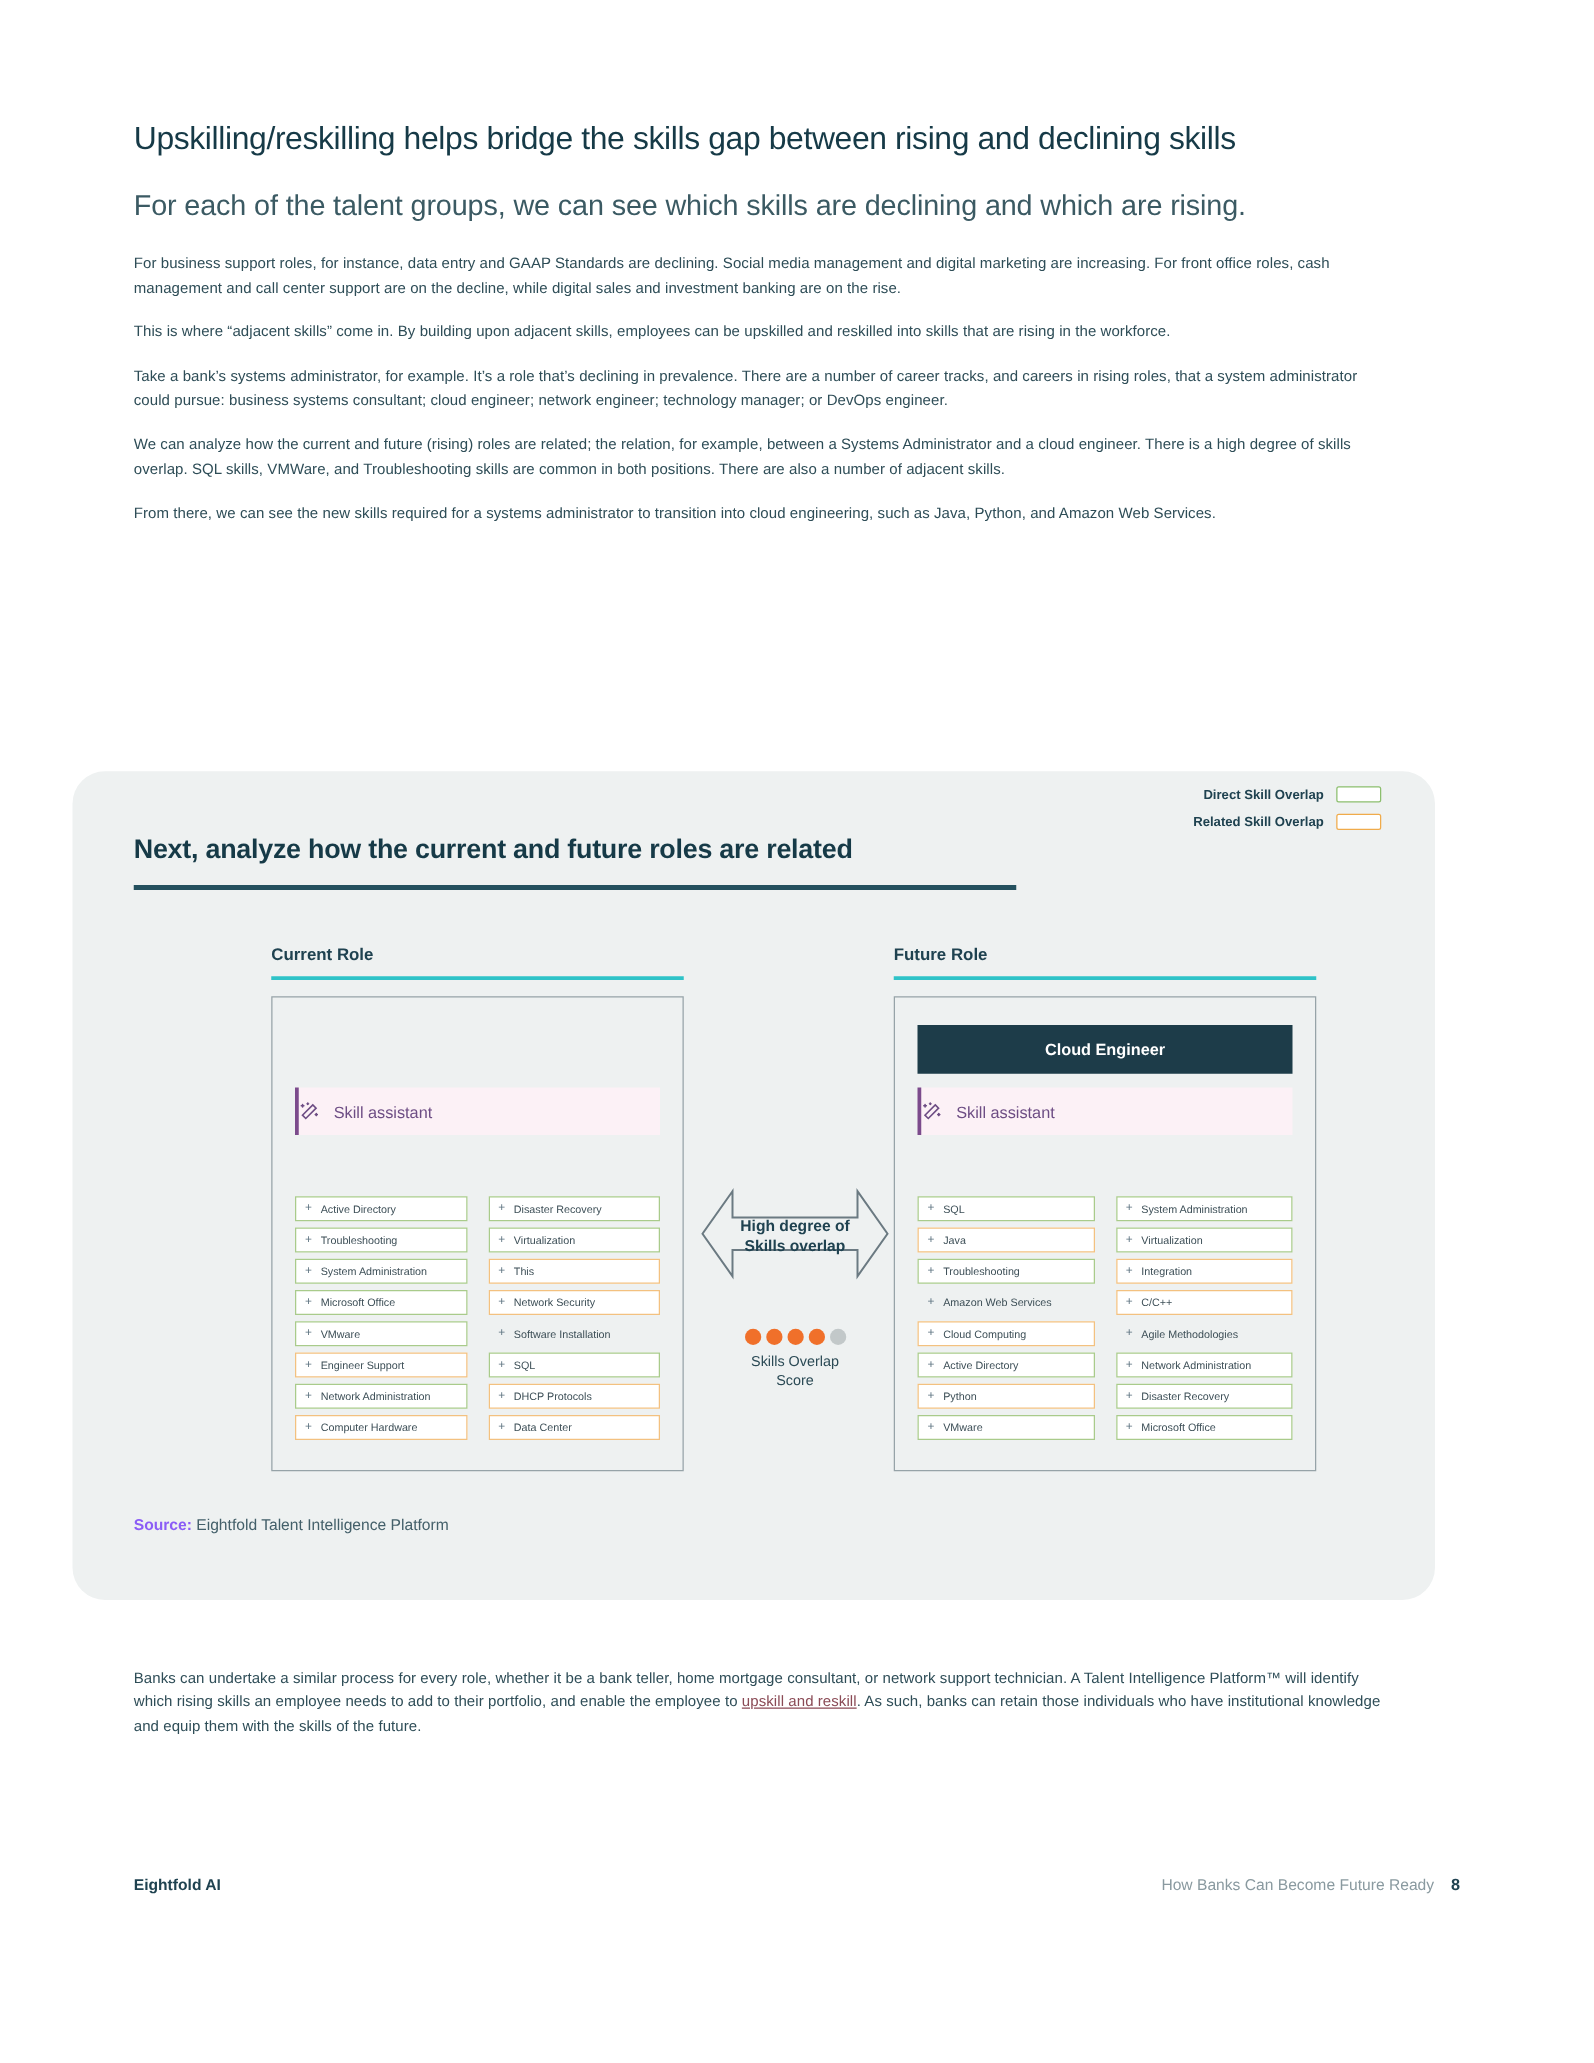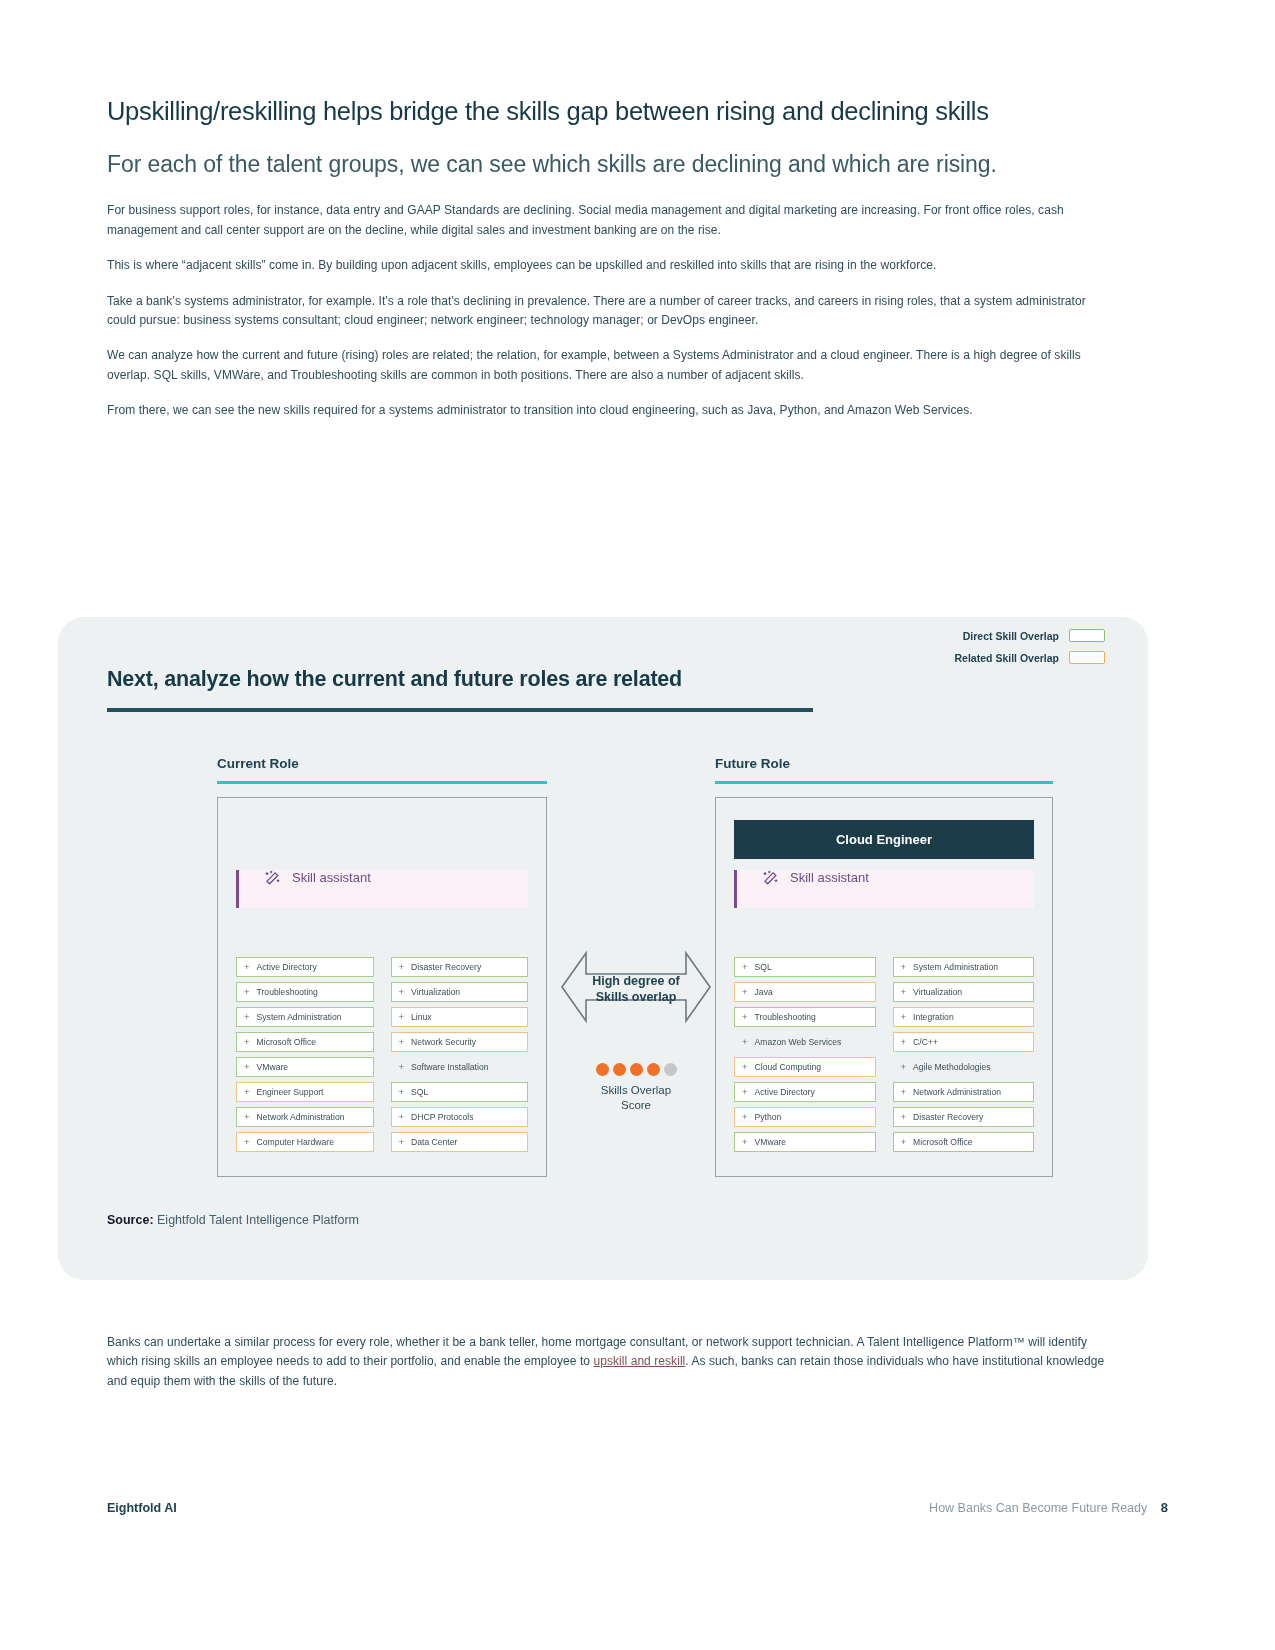--- a/index.html
+++ b/index.html
@@ -76,21 +76,21 @@
   }
   .role-header {
     position: absolute; left: 18px; top: 22px; right: 18px;
     height: 39px; background: #1d3c49; color: #ffffff;
     display: flex; align-items: center; justify-content: center;
     font-size: 13px; font-weight: bold;
   }
   .skill-assistant {
     position: absolute; left: 18px; top: 72px; right: 18px;
     height: 38px; background: #fcf1f6; border-left: 3px solid #7b4b8c;
-    display: flex; gap: 11px; padding-left: 25px;
+    display: flex; align-items: center; gap: 11px; padding-left: 0;
   }
   .wand-icon { width: 17px; height: 17px; display:block; }
   .skill-assistant-text { font-size: 13px; color: #6d4d84; }
 
   .skill-grid {
     position: absolute; left: 18px; right: 18px; top: 159px;
     display: flex; gap: 17px;
   }
   .skill-col { flex: 1; display: flex; flex-direction: column; gap: 5px; }
   .chip {
@@ -113,21 +113,21 @@
   .dot { width: 13px; height: 13px; border-radius: 50%; background: #f0702a; }
   .dot.off { background: #c2c8c9; }
   .score-label {
     margin-top: 7px; font-size: 11.5px; color: #2b4a55; line-height: 1.32; font-weight: 400;
   }
 
   .source {
     position: absolute; left: 49px; top: 596px;
     font-size: 12.5px; color: #44606a;
   }
-  .source b { color: #0f172a; }
+  .source b { color: #8b5cf6; }
 
   
   .closing { position: absolute; left: 107px; top: 1333px; width: 1000px; }
   .closing .para { margin-bottom: 0; }
   .link { color: #8a4a55; text-decoration: underline; }
 
   
   .footer {
     position: absolute; left: 107px; right: 107px; top: 1500px;
     display: flex; align-items: baseline; justify-content: space-between;
@@ -232,21 +232,21 @@
                 <div class="chip">
                   <span class="plus">+</span>
                   <span>Disaster Recovery</span>
                 </div>
                 <div class="chip">
                   <span class="plus">+</span>
                   <span>Virtualization</span>
                 </div>
                 <div class="chip related">
                   <span class="plus">+</span>
-                  <span>Linux</span>
+                  <span>This</span>
                 </div>
                 <div class="chip related">
                   <span class="plus">+</span>
                   <span>Network Security</span>
                 </div>
                 <div class="chip none">
                   <span class="plus">+</span>
                   <span>Software Installation</span>
                 </div>
                 <div class="chip">

